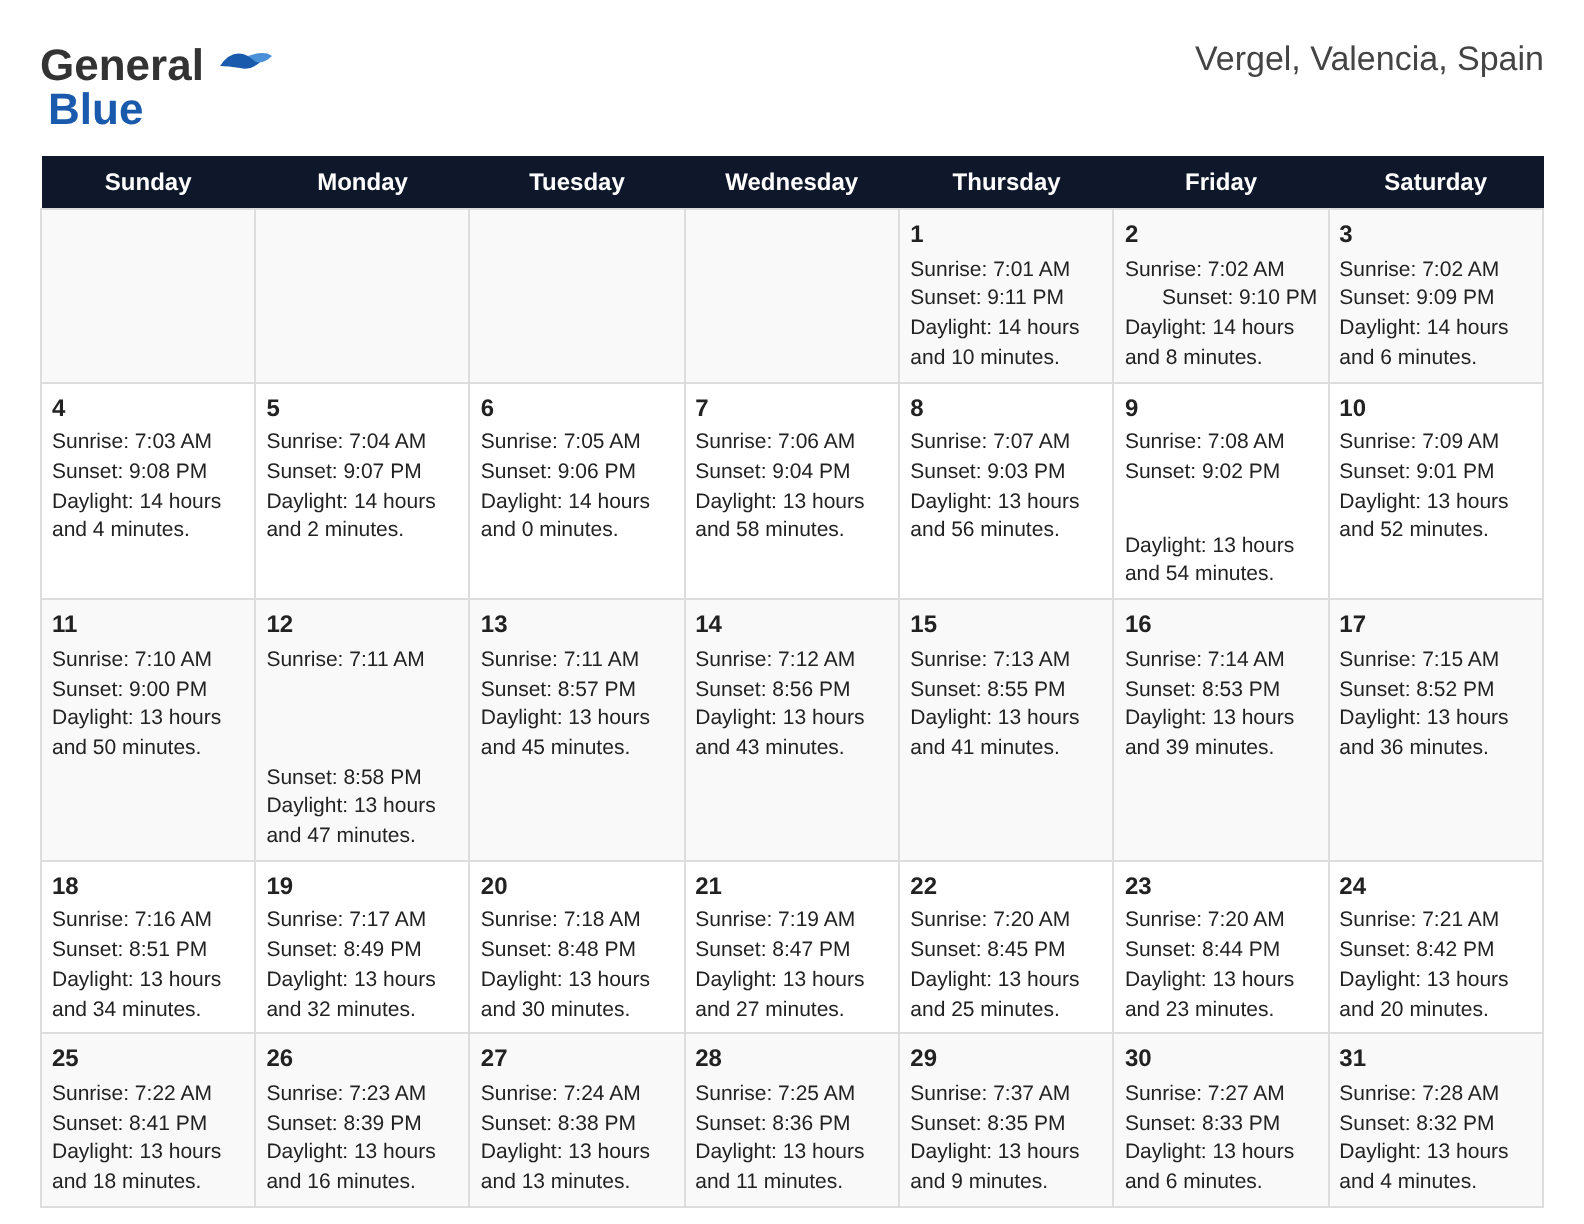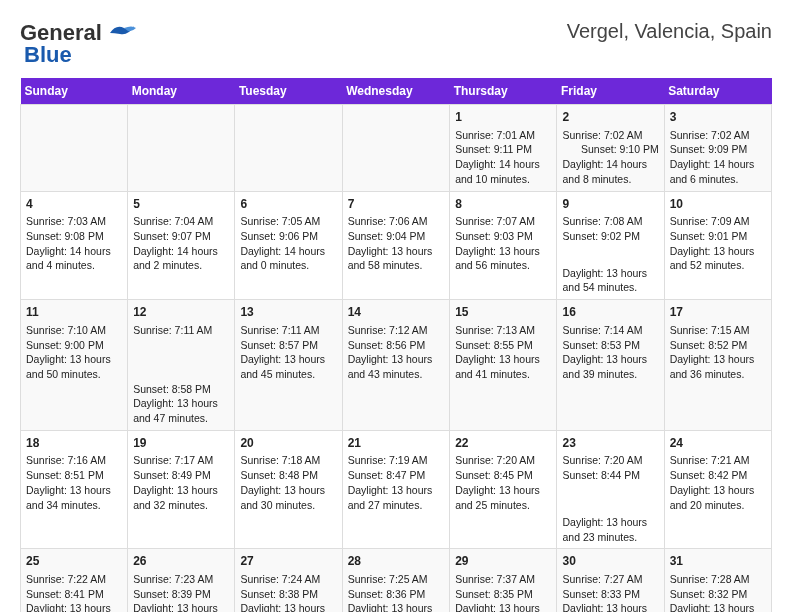--- a/index.html
+++ b/index.html
@@ -28,33 +28,33 @@
     }
     .title-area {
       text-align: right;
     }
     .month-year {
       font-size: 36px;
       font-weight: bold;
       color: #222;
     }
     .location {
-      font-size: 20px;
+      font-size: 17px;
       color: #444;
     }
     table {
       width: 100%;
       border-collapse: collapse;
       font-size: 11px;
     }
     thead tr th {
-      background: #6d28d9;
+      background: #0f172a;
       color: #fff;
       padding: 6px 4px;
-      text-align: left;
+      text-align: center;
       font-size: 12px;
       font-weight: bold;
     }
     tbody tr td {
       vertical-align: top;
       padding: 4px 5px;
       width: 108px;
       min-height: 80px;
       border: 1px solid #ddd;
       font-size: 10.5px;
@@ -250,21 +250,21 @@
         <td>
           <span class="day-number">22</span>
           <span style="display: block;">Sunrise: 7:20 AM</span>
           <span style="display: block;">Sunset: 8:45 PM</span>
           <span style="display: block;">Daylight: 13 hours and 25 minutes.</span>
         </td>
         <td>
           <span class="day-number">23</span>
           <span style="display: block;">Sunrise: 7:20 AM</span>
           <span style="display: block;">Sunset: 8:44 PM</span>
-          <span style="display: block; margin-top: 32px;">Daylight: 13 hours and 23 minutes.</span>
+          <span style="display: block;">Daylight: 13 hours and 23 minutes.</span>
         </td>
         <td>
           <span class="day-number">24</span>
           <span style="display: block;">Sunrise: 7:21 AM</span>
           <span style="display: block;">Sunset: 8:42 PM</span>
           <span style="display: block;">Daylight: 13 hours and 20 minutes.</span>
         </td>
       </tr>
       <tr>
         <td>

